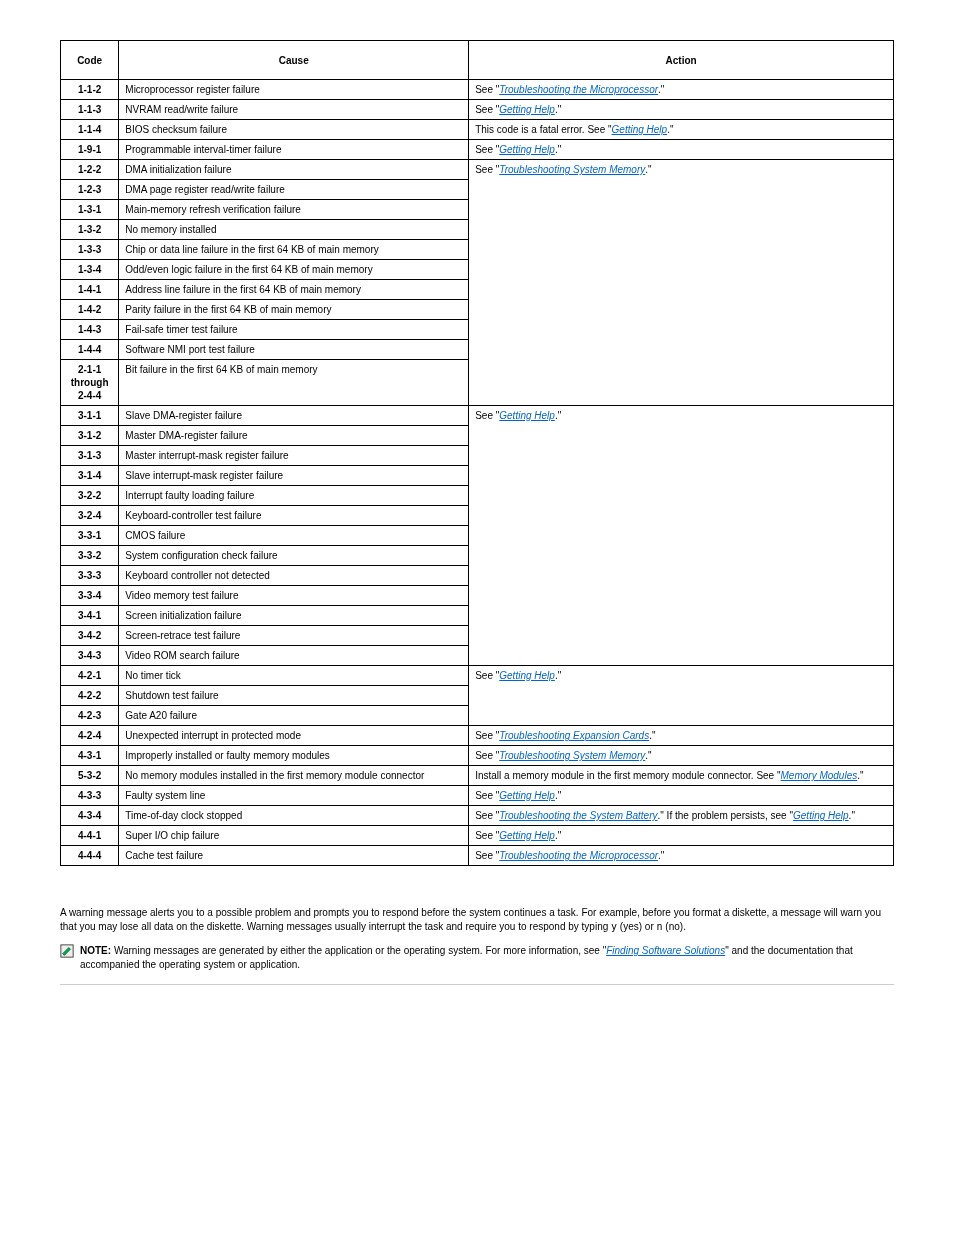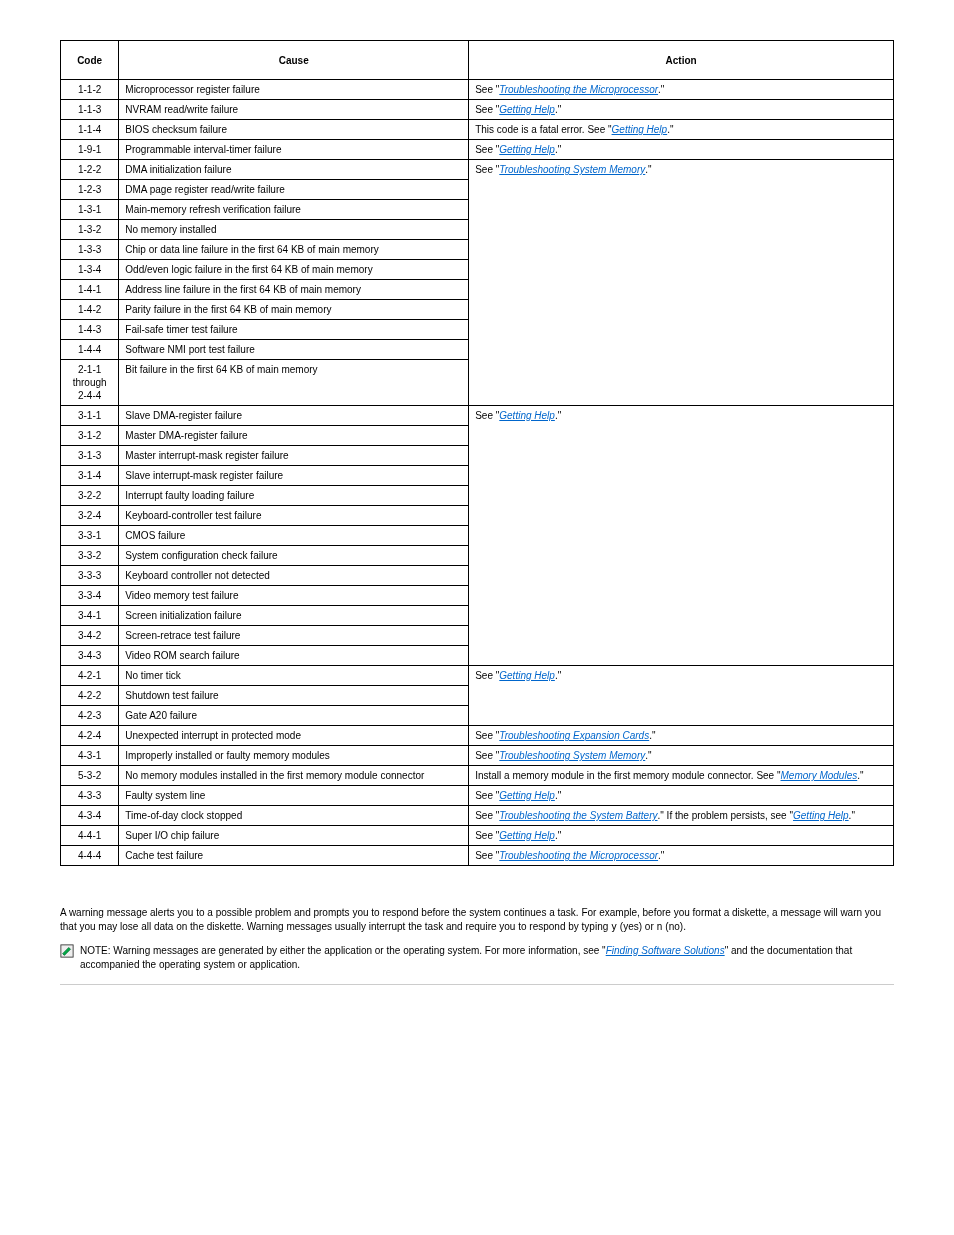--- a/index.html
+++ b/index.html
@@ -25,21 +25,21 @@
   }
   col.c1 { width: 7%; }
   col.c2 { width: 42%; }
   col.c3 { width: 51%; }
   th {
     font-weight: bold;
     text-align: center;
     height: 32px;
     vertical-align: middle;
   }
-  .center { text-align: center; }
+  .center { text-align: center; font-weight: bold; }
   a { color: #0066cc; text-decoration: underline; font-style: italic; }
   .section {
     margin-top: 40px;
   }
   .section-title {
     font-size: 18px;
     font-weight: bold;
     padding-bottom: 4px;
     margin-bottom: 20px;
     border-bottom: 1px solid #ccc;
@@ -47,21 +47,21 @@
   .section p { font-size: 10px; line-height: 1.4; margin: 0 0 10px 0; }
   .note-row {
     display: flex;
     align-items: flex-start;
     gap: 6px;
     border-bottom: 1px solid #ccc;
     padding-bottom: 12px;
   }
   .note-icon svg { width: 14px; height: 14px; }
   .note-text { font-size: 10px; line-height: 1.4; }
-  .note-text b { font-weight: normal; }
+  .note-text b { font-weight: bold; }
 </style>
 </head>
 <body>
 
 <table>
   <colgroup>
       <col class="c1">
       <col class="c2">
       <col class="c3">
     </colgroup>

